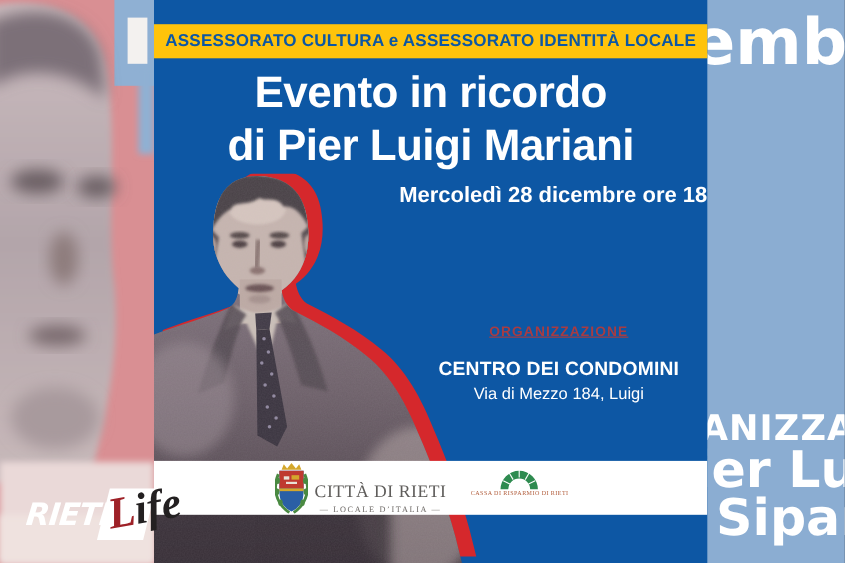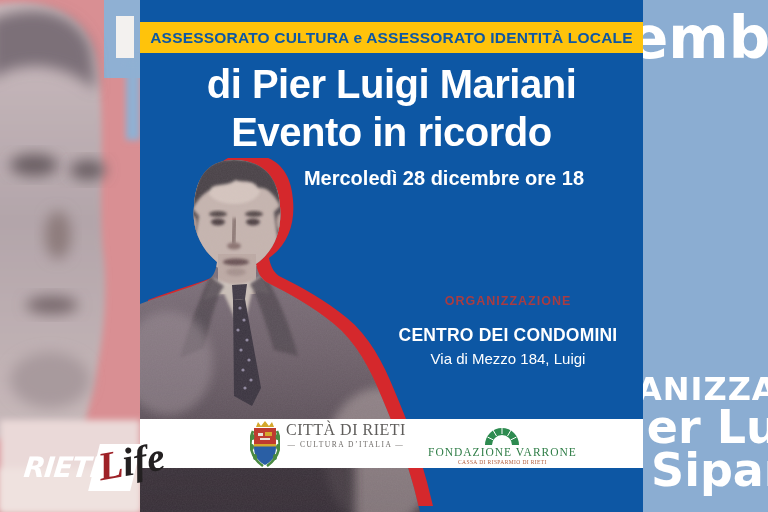--- a/index.html
+++ b/index.html
@@ -24,35 +24,35 @@
   .frag-sip{top:443px;left:8px;font-size:46px;}
 
   
   .poster{position:absolute;left:140px;top:0;width:503px;height:512px;background:var(--poster-blue);overflow:hidden;}
   .banner{position:absolute;top:22px;left:50%;transform:translateX(-50%);
           background:var(--banner-yellow);color:var(--poster-blue);
           font-size:15.5px;font-weight:bold;letter-spacing:.2px;white-space:nowrap;
           padding:7px 11px 6px;}
   .title{position:absolute;top:60px;left:0;width:100%;text-align:center;color:#fff;
          font-weight:bold;font-size:40px;line-height:48px;letter-spacing:-.5px;z-index:2;}
-  .datetime{position:absolute;top:167px;left:105px;width:398px;text-align:center;color:#fff;
+  .datetime{position:absolute;top:167px;left:105px;width:398px;text-align:right;color:#fff;
             font-weight:bold;font-size:20px;z-index:2;}
 
   .photo{position:absolute;left:0;top:158px;width:312px;height:354px;z-index:1;}
 
   .org{position:absolute;left:233px;top:294px;width:270px;text-align:center;color:#fff;z-index:2;}
-  .org-heading{color:var(--organization-red);font-size:12.5px;font-weight:bold;letter-spacing:1px;margin-bottom:6px;}
+  .org-heading{color:var(--organization-red);font-size:12.5px;font-weight:bold;letter-spacing:1px;margin-bottom:6px;text-decoration:underline;}
   .org-line{font-size:15.5px;font-weight:bold;line-height:19px;}
   .org-prefix{font-weight:normal;}
   .venue{font-size:17.5px;font-weight:bold;margin-top:17px;letter-spacing:.2px;}
   .address{font-size:15px;margin-top:4px;}
 
   
   .footer-band{position:absolute;left:0;top:419px;width:503px;height:49px;background:#fff;z-index:3;}
-  .logo-rieti{position:absolute;left:110px;top:2px;display:flex;align-items:flex-start;gap:6px;}
+  .logo-rieti{position:absolute;left:110px;top:2px;display:flex;align-items:flex-end;gap:6px;}
   .logo-rieti-text{display:flex;flex-direction:column;align-items:center;}
   .rieti-name{font-family:"Liberation Serif",serif;font-size:16px;color:#5f5d5b;letter-spacing:.5px;white-space:nowrap;}
   .rieti-tagline{font-family:"Liberation Serif",serif;font-size:7.5px;color:#6e6a67;letter-spacing:1.5px;white-space:nowrap;margin-top:1px;}
   .logo-varrone{position:absolute;left:288px;top:5px;display:flex;flex-direction:column;align-items:center;}
   .varrone-name{font-family:"Liberation Serif",serif;font-size:11.5px;color:#2e7d46;letter-spacing:1px;white-space:nowrap;margin-top:1px;}
   .varrone-tagline{font-size:5.5px;color:#b05a38;letter-spacing:.4px;white-space:nowrap;margin-top:1px;font-family:"Liberation Serif",serif;}
 
   
   .watermark{position:absolute;left:24px;top:444px;z-index:50;width:160px;height:60px;}
   .wm-rieti{position:absolute;left:0;top:7px;color:#fff;font-weight:bold;font-style:italic;
@@ -104,22 +104,22 @@
     <div class="frag frag-aniz">ANIZZA</div>
     <div class="frag frag-name">ier Luig</div>
     <div class="frag frag-sip">Sipari</div>
   </div>
 
   <div class="poster">
 
     <div class="banner">ASSESSORATO CULTURA e ASSESSORATO IDENTITÀ LOCALE</div>
 
     <div class="title">
+      <div>Evento in ricordo</div>
       <div>di Pier Luigi Mariani</div>
-      <div>Evento in ricordo</div>
     </div>
 
     <div class="datetime">Mercoledì 28 dicembre ore 18</div>
 
     <svg class="photo" viewBox="0 0 312 354">
       <defs>
         <linearGradient id="suitG" x1="0" y1="0" x2="0" y2="1">
           <stop offset="0" stop-color="#918590"></stop>
             <stop offset="0.55" stop-color="#6f626b"></stop>
             <stop offset="1" stop-color="#463c44"></stop>
@@ -202,35 +202,34 @@
           <path d="M27,10 C32,22 30,36 17,45" stroke="#4a8a42" stroke-width="2.6" fill="none"></path>
           <ellipse cx="2.5" cy="16" rx="2" ry="3" fill="#4a8a42"></ellipse>
             <ellipse cx="2" cy="26" rx="2" ry="3" fill="#4a8a42"></ellipse>
           <ellipse cx="5" cy="36" rx="2" ry="3" fill="#4a8a42"></ellipse>
             <ellipse cx="27.5" cy="16" rx="2" ry="3" fill="#4a8a42"></ellipse>
           <ellipse cx="28" cy="26" rx="2" ry="3" fill="#4a8a42"></ellipse>
             <ellipse cx="25" cy="36" rx="2" ry="3" fill="#4a8a42"></ellipse>
         </svg>
         <div class="logo-rieti-text">
           <div class="rieti-name">CITTÀ DI RIETI</div>
-          <div class="rieti-tagline">— CULTURA D’ITALIA —</div>
+          <div class="rieti-tagline">— LOCALE D’ITALIA —</div>
         </div>
       </div>
       <div class="logo-varrone">
         <svg width="40" height="21" viewBox="0 0 40 21">
           <path d="M3,21 A17,17 0 0 1 37,21 L30,21 A10,10 0 0 0 10,21 Z" fill="#2e8b50"></path>
           <g stroke="#ffffff" stroke-width="1">
             <line x1="20" y1="3" x2="20" y2="10"></line>
               <line x1="11" y1="6" x2="14.5" y2="12"></line>
             <line x1="29" y1="6" x2="25.5" y2="12"></line>
               <line x1="5.5" y1="13" x2="11.5" y2="16"></line>
             <line x1="34.5" y1="13" x2="28.5" y2="16"></line>
           </g>
         </svg>
-        <div class="varrone-name">FONDAZIONE VARRONE</div>
         <div class="varrone-tagline">CASSA DI RISPARMIO DI RIETI</div>
       </div>
     </div>
   </div>
 
   <div class="watermark">
     <span class="wm-rieti">RIETI</span>
     <span class="wm-box"></span>
     <span class="wm-script">Life</span>
   </div>

